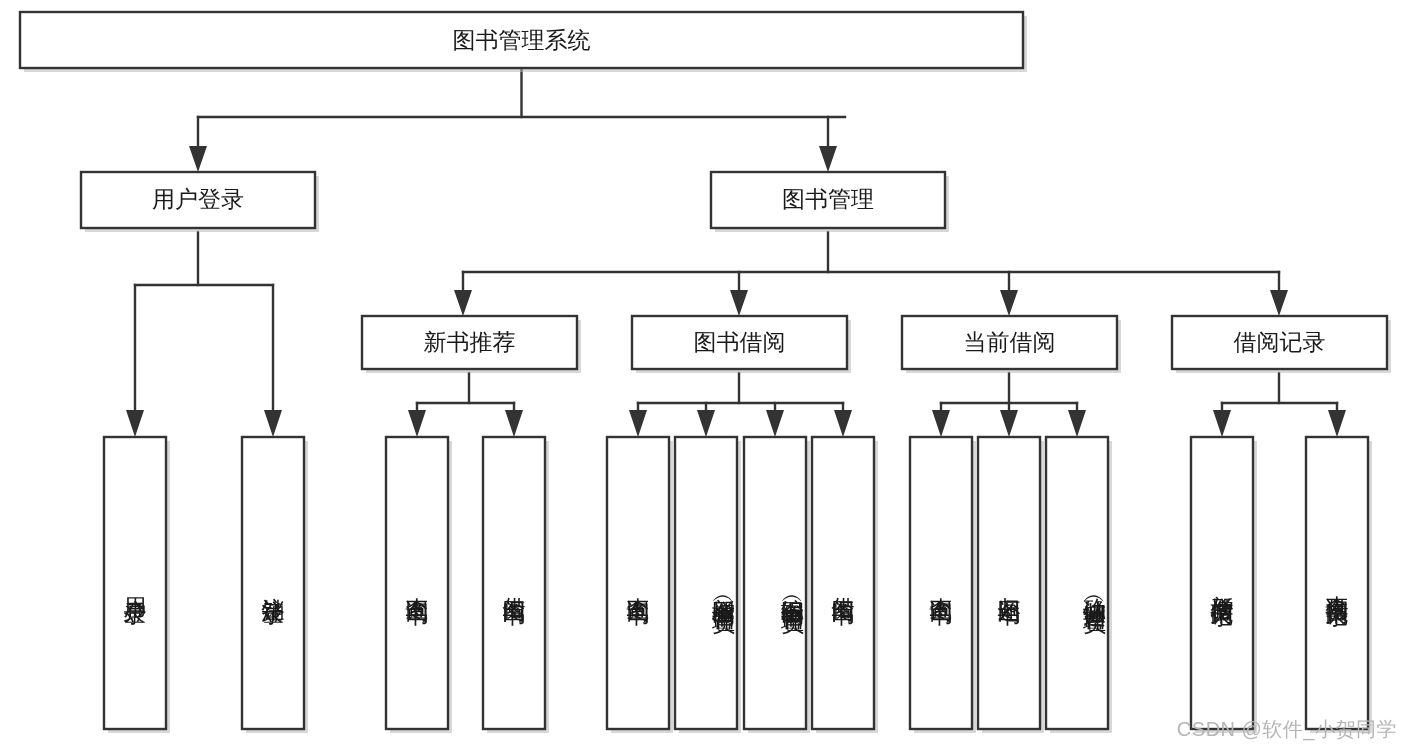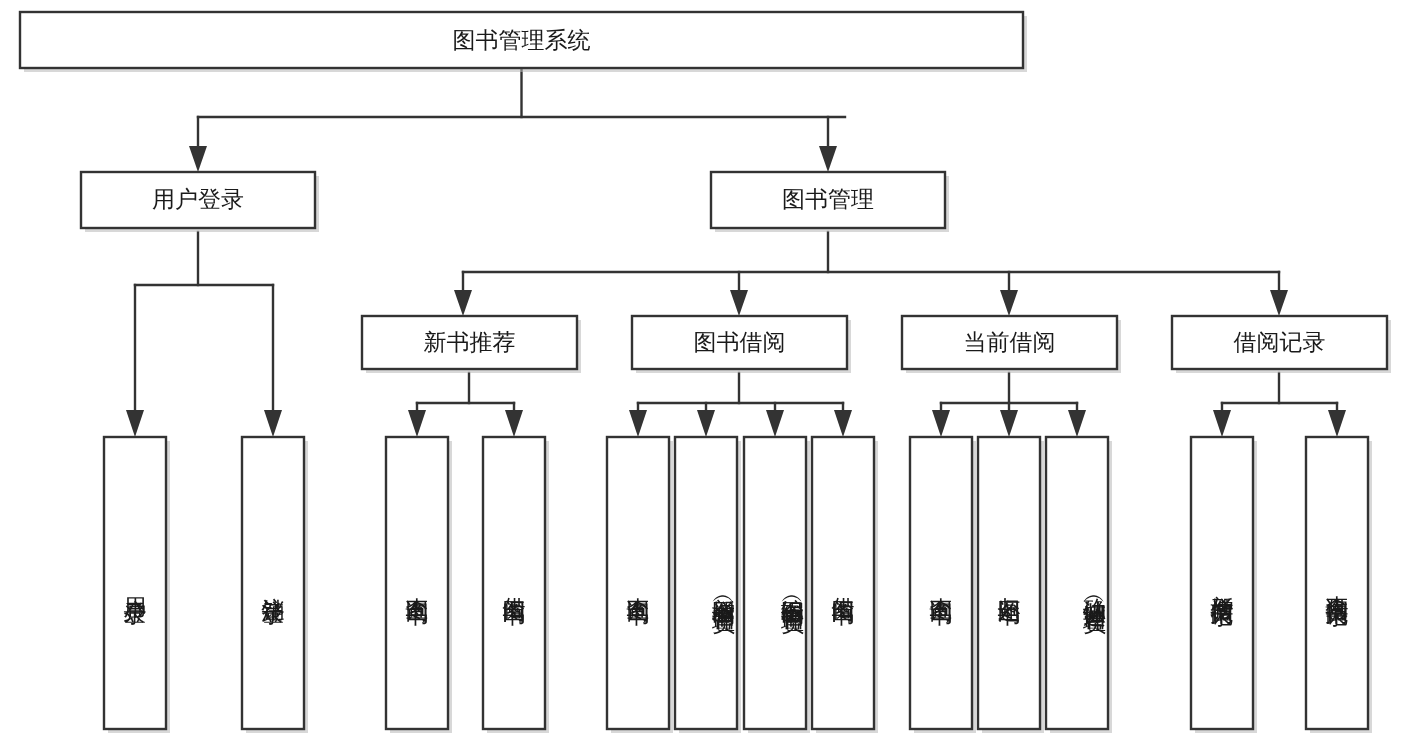--- a/index.html
+++ b/index.html
@@ -224,13 +224,14 @@
   <div class="node-label-v" style="left:744px; top:443px; width:62px; height:292px; align-items:flex-start;">编辑图书（管理员）</div>
   <div class="node-label-v" style="left:812px; top:437px; width:62px; height:292px;">借阅图书</div>
 
   <div class="node-label-v" style="left:910px; top:437px; width:62px; height:292px;">查询图书</div>
   <div class="node-label-v" style="left:978px; top:437px; width:62px; height:292px;">归还图书</div>
   <div class="node-label-v" style="left:1046px; top:443px; width:62px; height:292px; align-items:flex-start;">确认归还（管理员）</div>
 
   <div class="node-label-v" style="left:1191px; top:437px; width:62px; height:292px;">新增借阅记录</div>
   <div class="node-label-v" style="left:1306px; top:437px; width:62px; height:292px;">查询借阅记录</div>
 
+  <div class="watermark">CSDN @软件_小贺同学</div>
 </div>
 
 </body></html>

